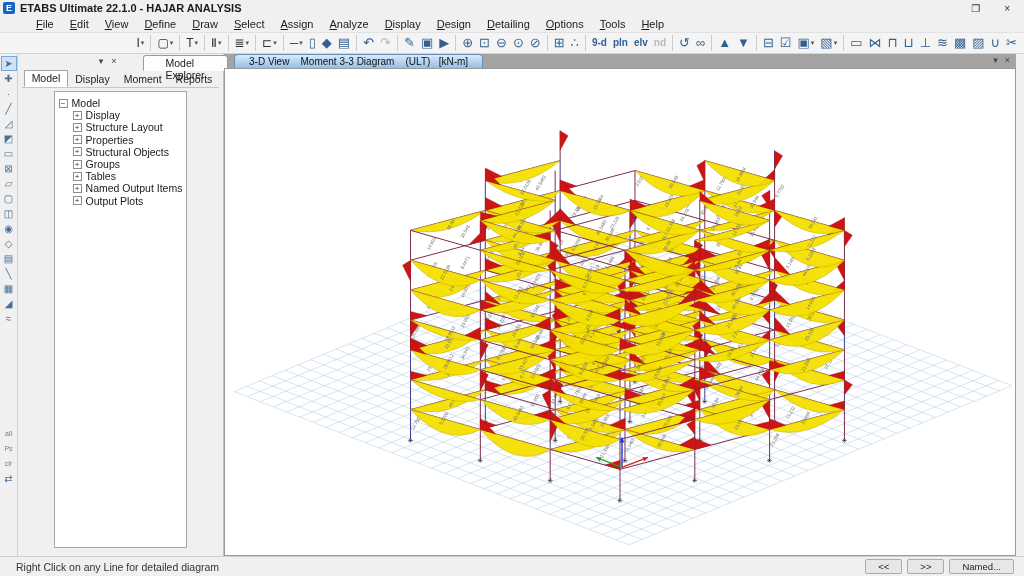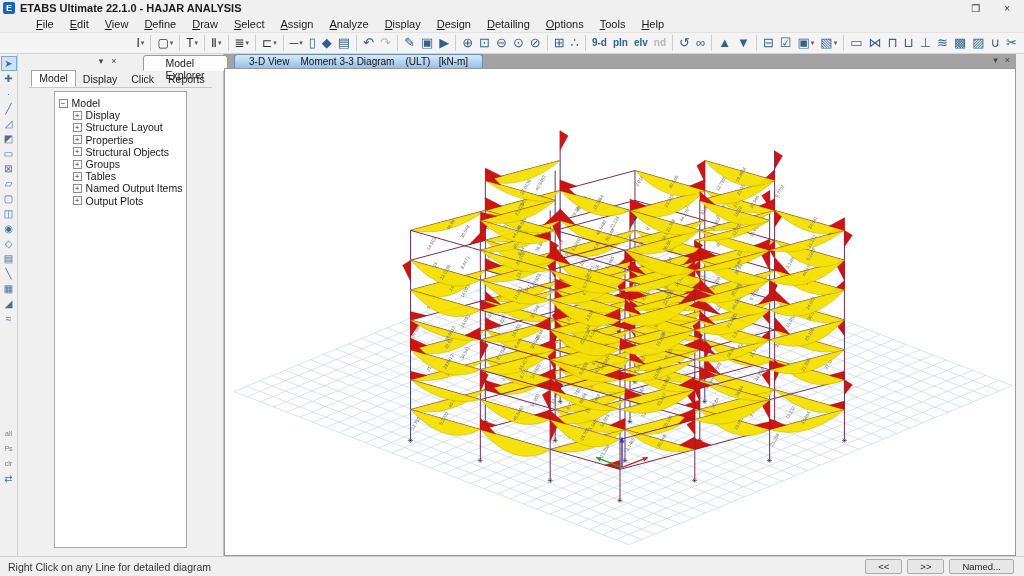--- a/index.html
+++ b/index.html
@@ -77,21 +77,21 @@
   .vp-mini { position:absolute; right:6px; top:1px; font-size:9px; color:#444;
     display:flex; gap:7px; }
   .canvas-wrap { flex:1; background:#fff; border:1px solid #9a9a9a;
     position:relative; overflow:hidden; }
   .canvas-wrap svg { display:block; }
 
   .right-edge { width:8px; background:#f0f0f0; }
 
   
   .statusbar { height:20px; display:flex; align-items:center; background:#f0f0f0;
-    border-top:1px solid #cfcfcf; font-size:10.5px; color:#333; padding-left:8px; }
+    border-top:1px solid #cfcfcf; font-size:10.5px; color:#333; padding-left:16px; }
   .sb-buttons { margin-left:auto; display:flex; gap:5px; padding-right:10px; }
   .sb-btn { background:#e7e7e7; border:1px solid #ababab; border-radius:2px;
     font-size:9.5px; padding:1px 12px; color:#222; }
 </style>
 </head>
 <body>
 
 <div class="titlebar">
   <div class="app-icon">E</div>
   <div class="win-title">ETABS Ultimate 22.1.0 - HAJAR ANALYSIS</div>
@@ -215,21 +215,21 @@
     <div class="exp-header">
       <div class="exp-header-tab">Model Explorer</div>
       <div class="exp-header-controls">
           <span>▾</span>
           <span>×</span>
         </div>
     </div>
     <div class="exp-tabs">
         <span class="exp-tab active">Model</span>
         <span class="exp-tab">Display</span>
-        <span class="exp-tab">Click</span>
+        <span class="exp-tab">Moment</span>
         <span class="exp-tab">Reports</span>
       </div>
     <div class="tree">
         <div class="tree-row">
           <span class="pm">−</span>
           <span>Model</span>
         </div>
         <div class="tree-row child">
           <span class="pm">+</span>
           <span>Display</span>

